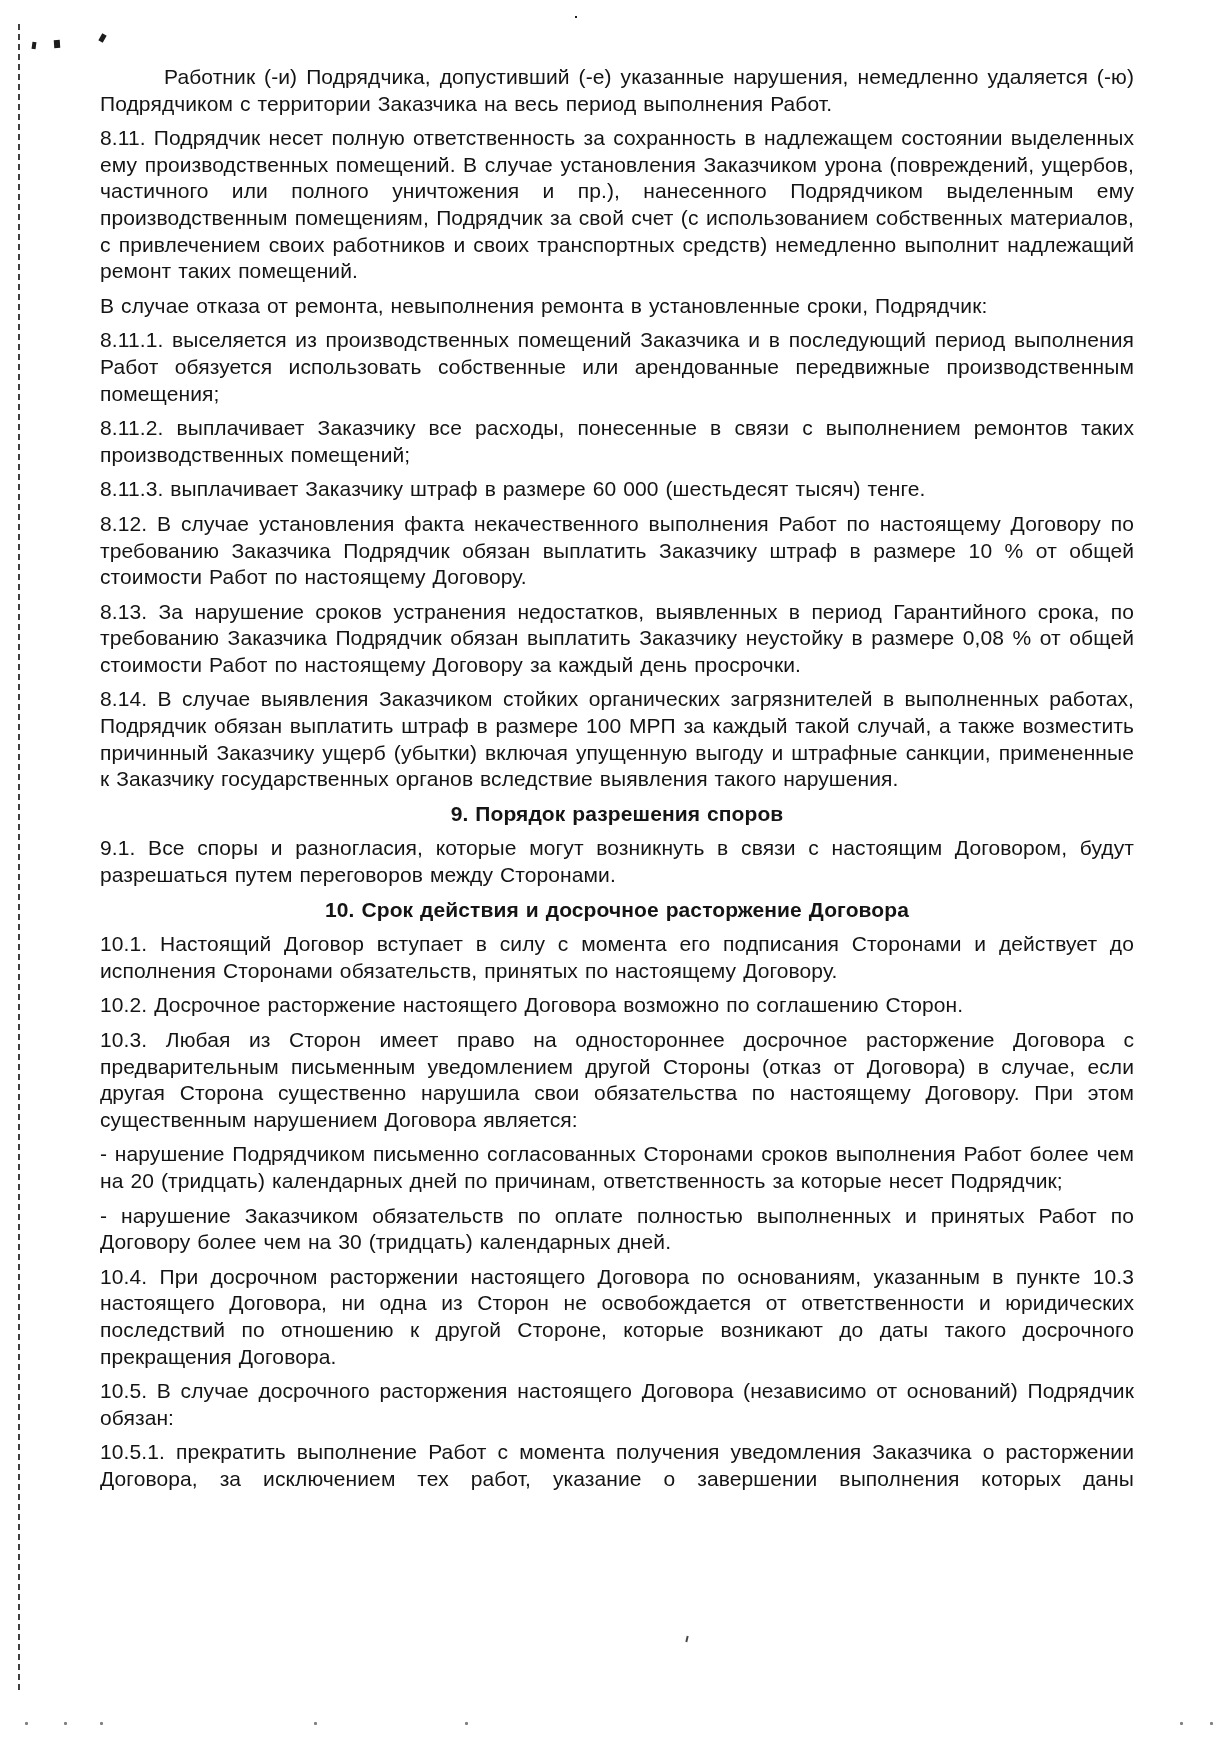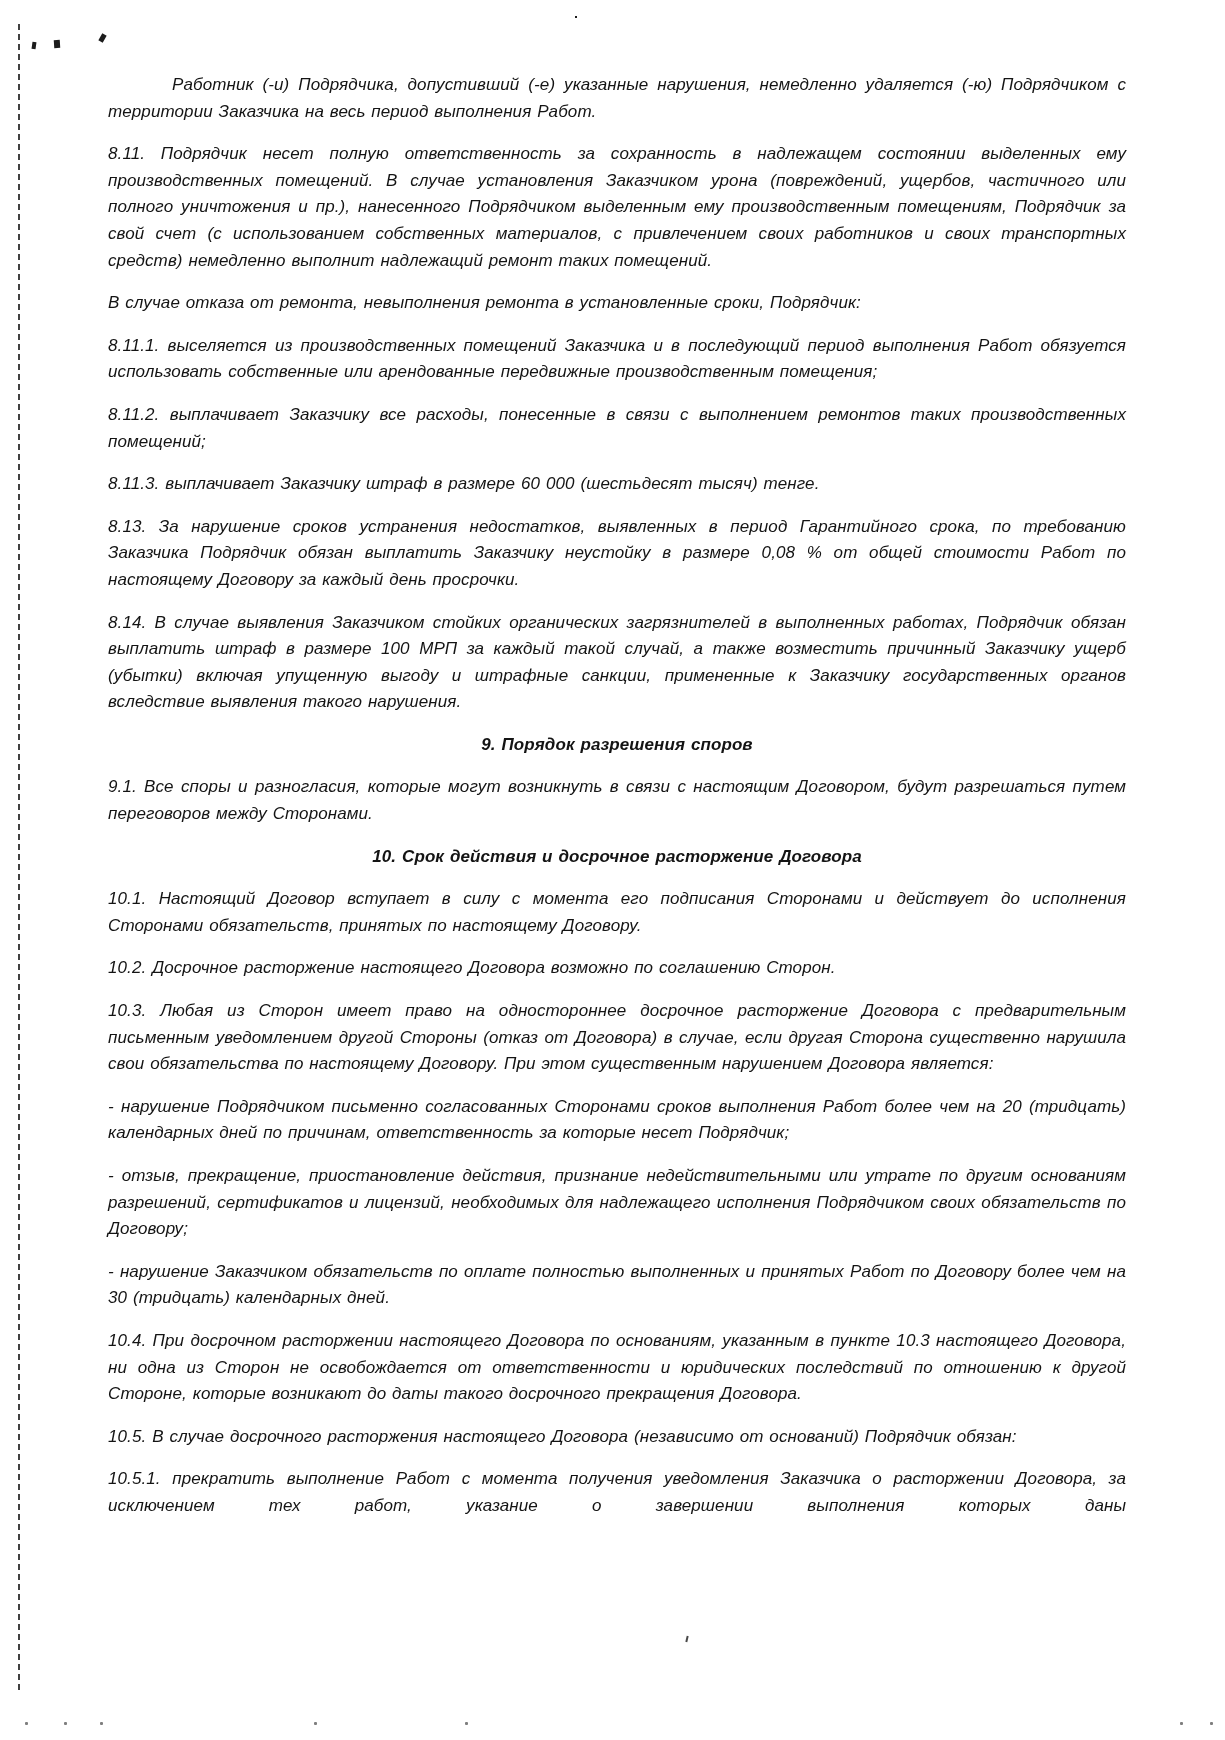--- a/index.html
+++ b/index.html
@@ -20,27 +20,26 @@
     inset: 0;
     background: #ffffff;
   }
   .text-column {
     position: absolute;
     left: 92px;
     top: 56px;
     width: 1050px;
   }
   p.para {
-    margin: 16px;
-    font-size: 17px;
+    margin: 8px;
+    font-size: 21px;
     line-height: 26.6px;
     text-align: justify;
     letter-spacing: 0.1px;
     word-spacing: 1px;
-    font-style: italic;
   }
   p.para.indent {
     text-indent: 64px;
   }
   p.para.heading {
     font-weight: 700;
     text-align: left;
     text-align-last: center;
   }
   p.para.stretch-last {
@@ -102,29 +101,29 @@
   <div class="bottom-dot bd7"></div>
   <div class="bottom-dot bd8"></div>
 
   <div class="text-column">
     <p class="para indent">Работник (-и) Подрядчика, допустивший (-е) указанные нарушения, немедленно удаляется (-ю) Подрядчиком с территории Заказчика на весь период выполнения Работ.</p>
     <p class="para">8.11. Подрядчик несет полную ответственность за сохранность в надлежащем состоянии выделенных ему производственных помещений. В случае установления Заказчиком урона (повреждений, ущербов, частичного или полного уничтожения и пр.), нанесенного Подрядчиком выделенным ему производственным помещениям, Подрядчик за свой счет (с использованием собственных материалов, с привлечением своих работников и своих транспортных средств) немедленно выполнит надлежащий ремонт таких помещений.</p>
     <p class="para">В случае отказа от ремонта, невыполнения ремонта в установленные сроки, Подрядчик:</p>
     <p class="para">8.11.1. выселяется из производственных помещений Заказчика и в последующий период выполнения Работ обязуется использовать собственные или арендованные передвижные производственным помещения;</p>
     <p class="para">8.11.2. выплачивает Заказчику все расходы, понесенные в связи с выполнением ремонтов таких производственных помещений;</p>
     <p class="para">8.11.3. выплачивает Заказчику штраф в размере 60 000 (шестьдесят тысяч) тенге.</p>
+    <p class="para">8.12. В случае установления факта некачественного выполнения Работ по настоящему Договору по требованию Заказчика Подрядчик обязан выплатить Заказчику штраф в размере 10 % от общей стоимости Работ по настоящему Договору.</p>
     <p class="para">8.13. За нарушение сроков устранения недостатков, выявленных в период Гарантийного срока, по требованию Заказчика Подрядчик обязан выплатить Заказчику неустойку в размере 0,08 % от общей стоимости Работ по настоящему Договору за каждый день просрочки.</p>
     <p class="para">8.14. В случае выявления Заказчиком стойких органических загрязнителей в выполненных работах, Подрядчик обязан выплатить штраф в размере 100 МРП за каждый такой случай, а также возместить причинный Заказчику ущерб (убытки) включая упущенную выгоду и штрафные санкции, примененные к Заказчику государственных органов вследствие выявления такого нарушения.</p>
     <p class="para heading">9. Порядок разрешения споров</p>
     <p class="para">9.1. Все споры и разногласия, которые могут возникнуть в связи с настоящим Договором, будут разрешаться путем переговоров между Сторонами.</p>
     <p class="para heading">10. Срок действия и досрочное расторжение Договора</p>
     <p class="para">10.1. Настоящий Договор вступает в силу с момента его подписания Сторонами и действует до исполнения Сторонами обязательств, принятых по настоящему Договору.</p>
     <p class="para">10.2. Досрочное расторжение настоящего Договора возможно по соглашению Сторон.</p>
     <p class="para">10.3. Любая из Сторон имеет право на одностороннее досрочное расторжение Договора с предварительным письменным уведомлением другой Стороны (отказ от Договора) в случае, если другая Сторона существенно нарушила свои обязательства по настоящему Договору. При этом существенным нарушением Договора является:</p>
     <p class="para">- нарушение Подрядчиком письменно согласованных Сторонами сроков выполнения Работ более чем на 20 (тридцать) календарных дней по причинам, ответственность за которые несет Подрядчик;</p>
-    <p class="para">- отзыв, прекращение, приостановление действия, признание недействительными или утрате по другим основаниям разрешений, сертификатов и лицензий, необходимых для надлежащего исполнения Подрядчиком своих обязательств по Договору;</p>
     <p class="para">- нарушение Заказчиком обязательств по оплате полностью выполненных и принятых Работ по Договору более чем на 30 (тридцать) календарных дней.</p>
     <p class="para">10.4. При досрочном расторжении настоящего Договора по основаниям, указанным в пункте 10.3 настоящего Договора, ни одна из Сторон не освобождается от ответственности и юридических последствий по отношению к другой Стороне, которые возникают до даты такого досрочного прекращения Договора.</p>
     <p class="para">10.5. В случае досрочного расторжения настоящего Договора (независимо от оснований) Подрядчик обязан:</p>
     <p class="para stretch-last">10.5.1. прекратить выполнение Работ с момента получения уведомления Заказчика о расторжении Договора, за исключением тех работ, указание о завершении выполнения которых даны</p>
   </div>
 
 </div>
 
 </body></html>

